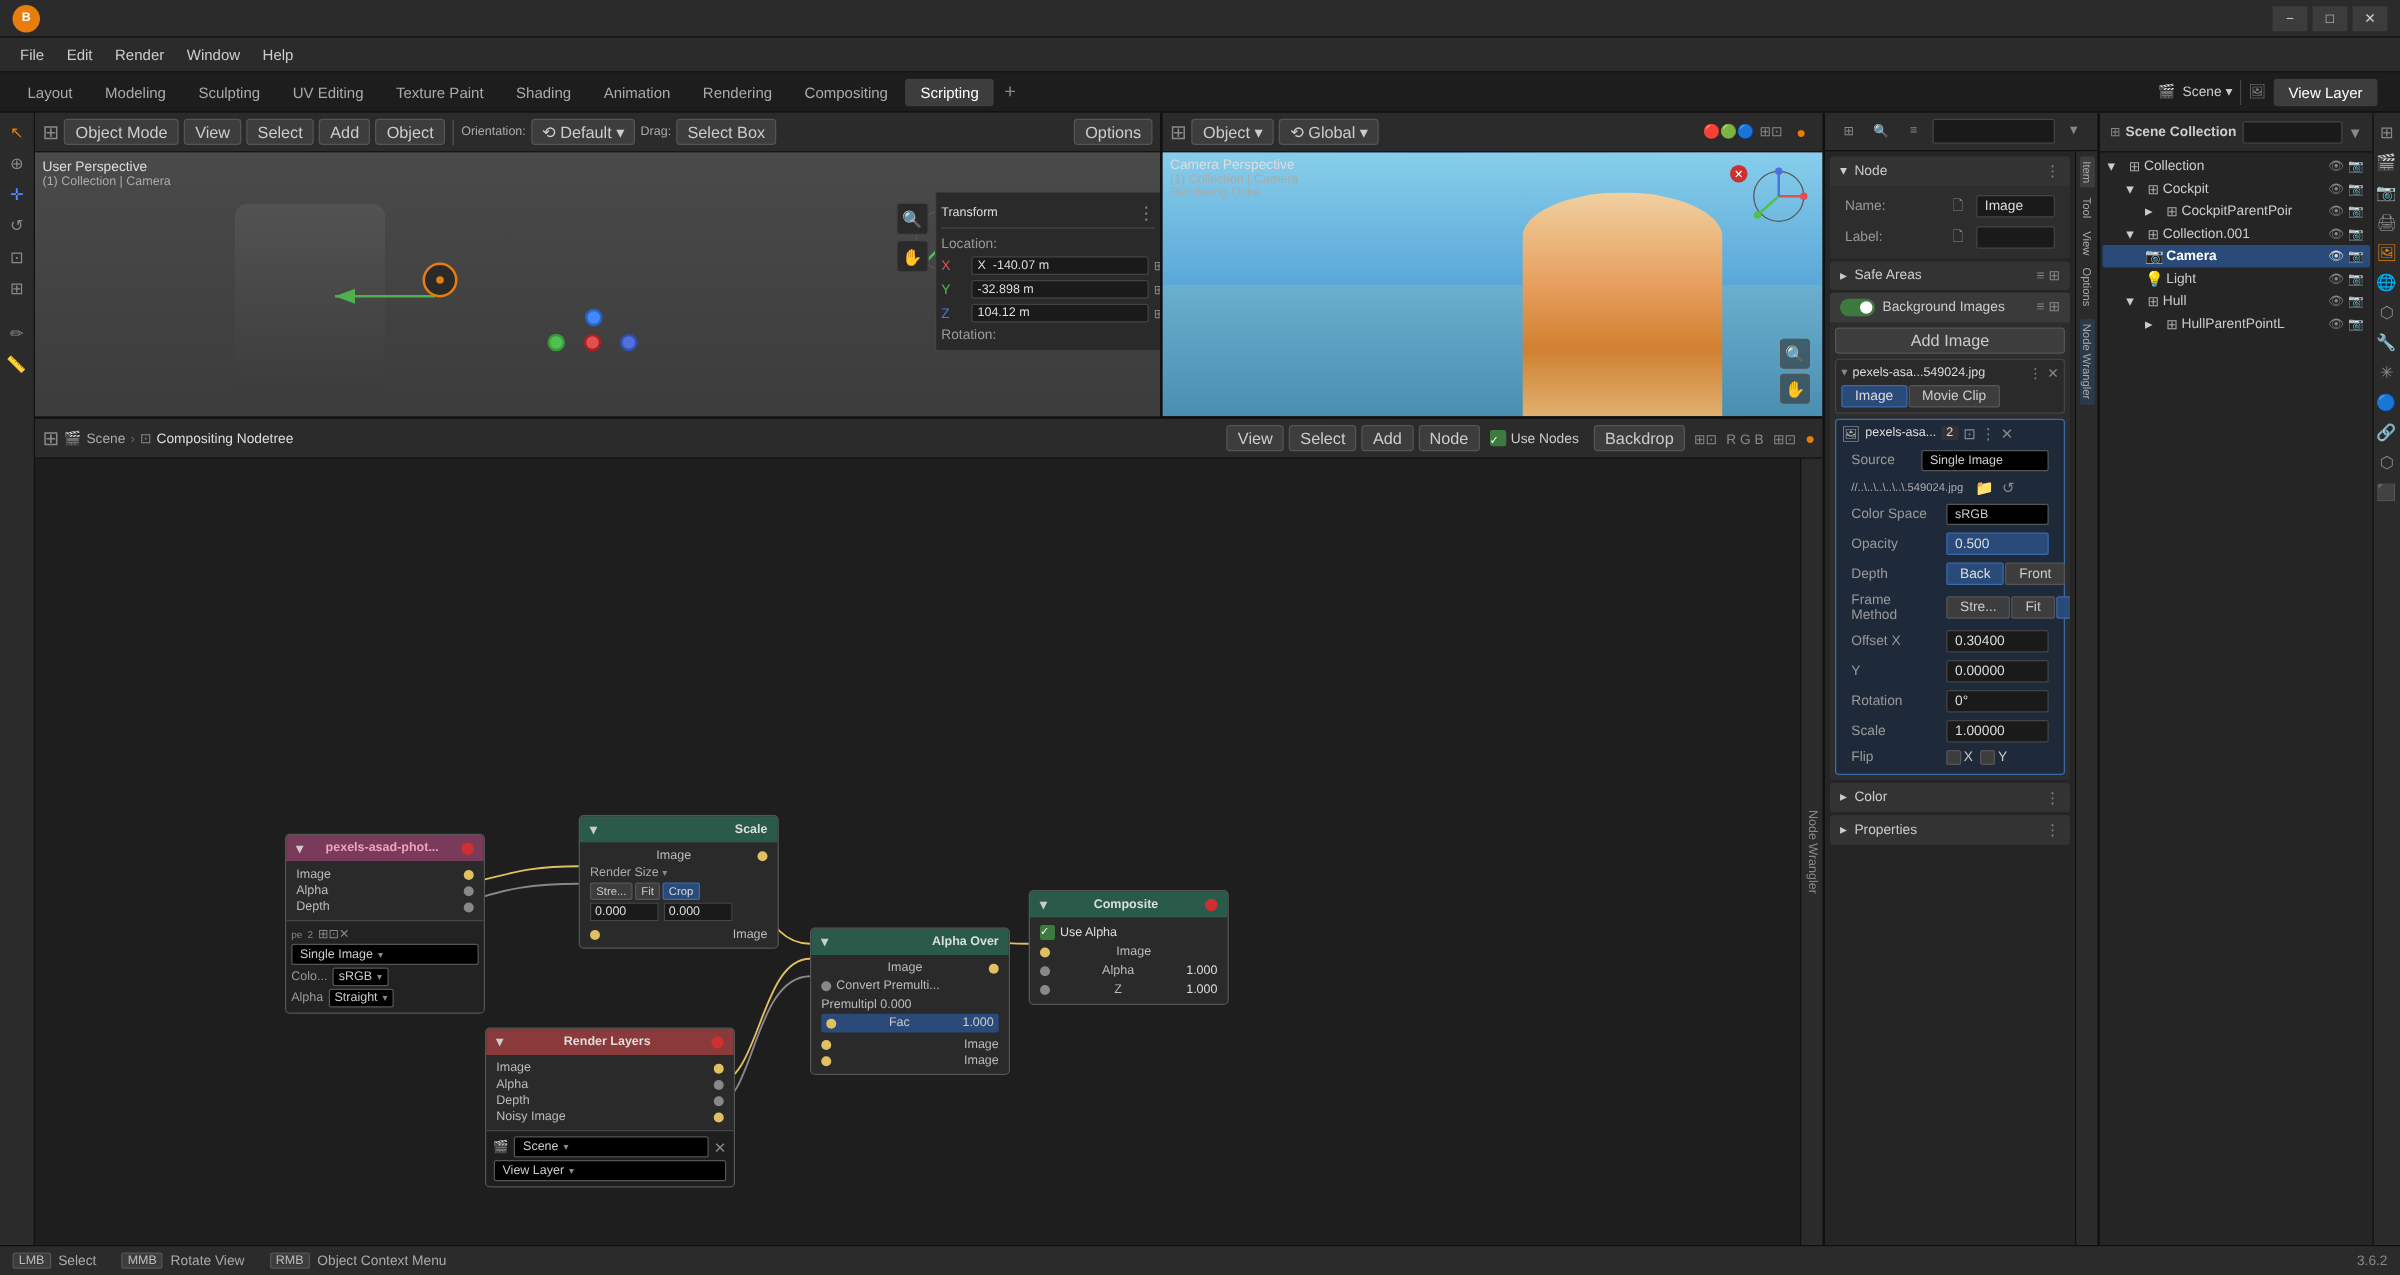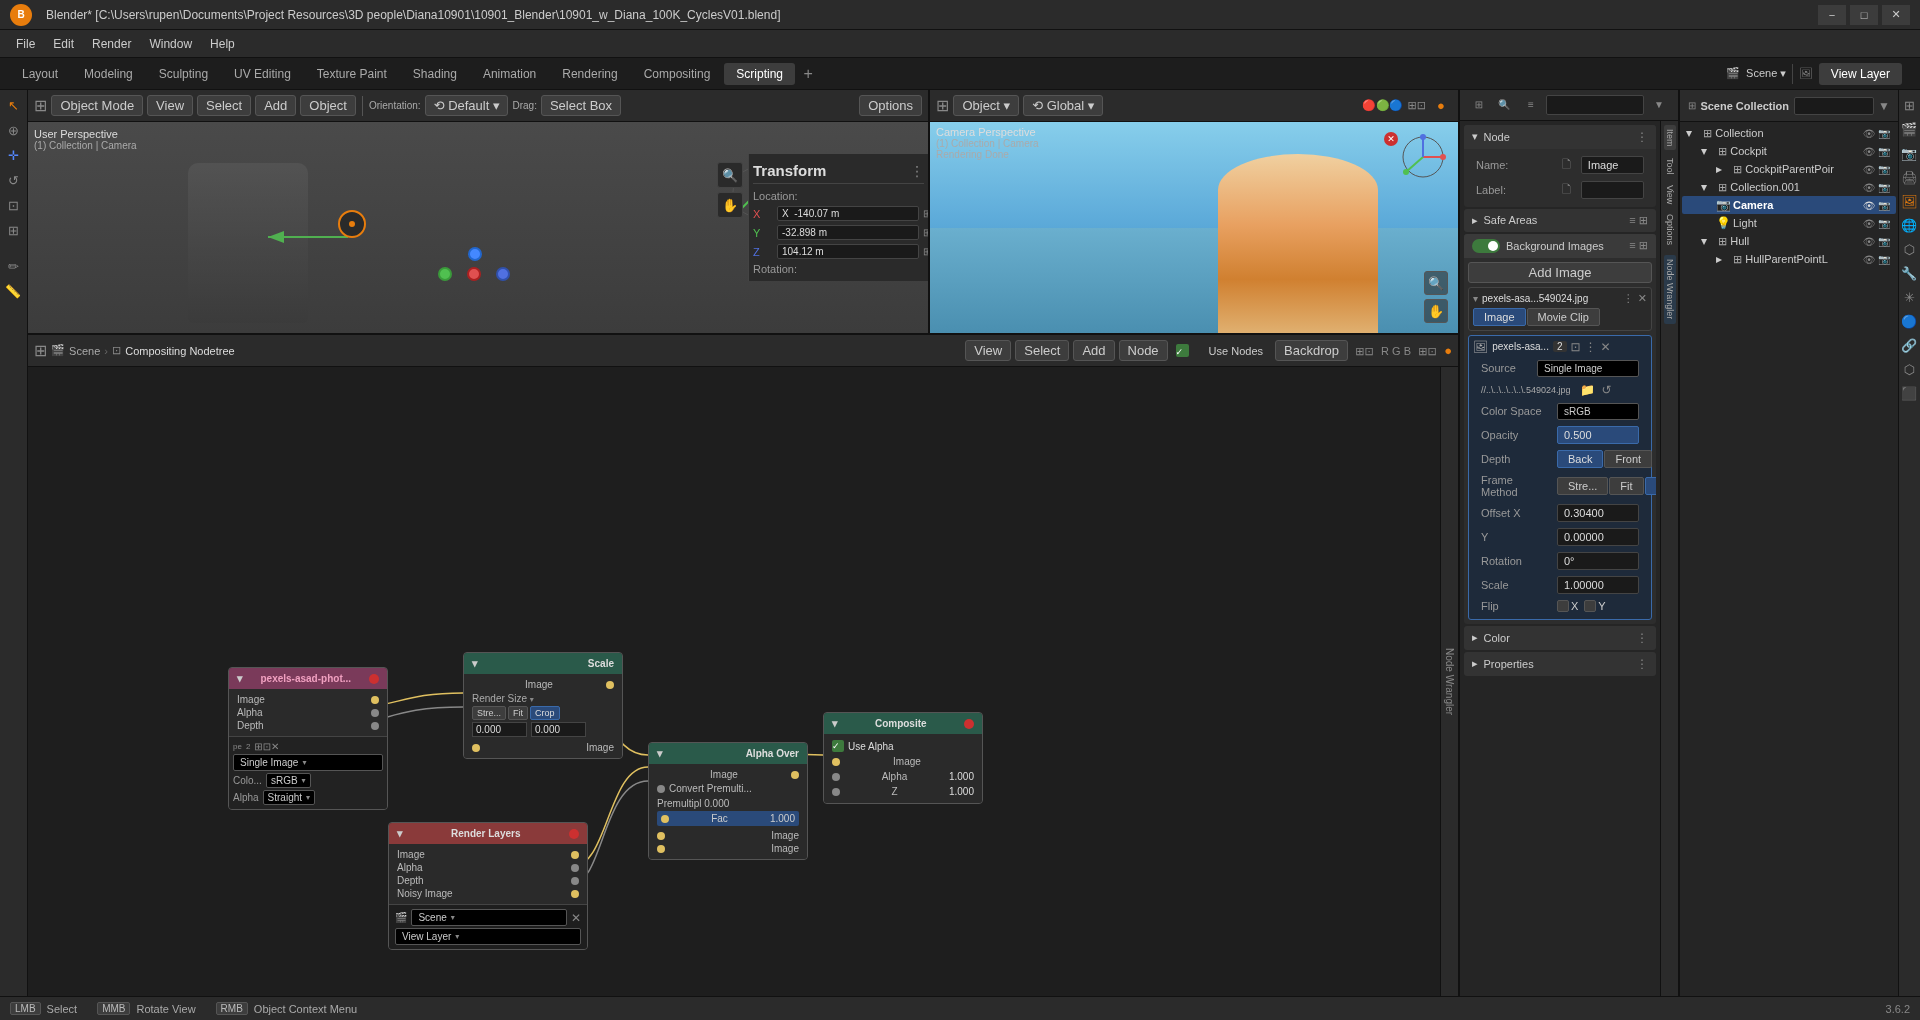--- a/index.html
+++ b/index.html
@@ -572,21 +572,20 @@
       background: #1e4a8a;
       border-radius: 2px;
     }
   </style>
 </head>
 <body>
 
 <div id="title-bar">
   <div id="title-bar-left">
     <div id="blender-logo">B</div>
-    <span id="title-bar-title">Blender* [C:\Users\rupen\Documents\Project Resources\3D people\Diana10901\10901_Blender\10901_w_Diana_100K_CyclesV01.blend]</span>
   </div>
   <div id="title-bar-controls">
     <button class="win-btn">−</button>
     <button class="win-btn">□</button>
     <button class="win-btn close">✕</button>
   </div>
 </div>
 
 <div id="menu-bar">
   <span class="menu-item">File</span>
@@ -670,21 +669,21 @@
               <line x1="30" y1="30" x2="10" y2="50" stroke="#50c050" stroke-width="2"></line>
               <circle cx="10" cy="50" r="4" fill="#50c050"></circle>
 
               <line x1="30" y1="30" x2="30" y2="8" stroke="#5070e0" stroke-width="2"></line>
               <circle cx="30" cy="8" r="4" fill="#5070e0"></circle>
             </svg>
           </div>
 
           <div id="transform-panel">
             <div style="display:flex;align-items:center;justify-content:space-between;padding:4px 0;border-bottom:1px solid #444;margin-bottom:4px;">
-              <span style="font-size:15px;color:#ddd;font-weight:bold;">Transform</span>
+              <span style="font-size:10px;color:#ddd;">Transform</span>
               <span style="color:#888;font-size:14px;">⋮</span>
             </div>
             <div class="transform-row">
               <span class="transform-label">Location:</span>
             </div>
             <div class="transform-row">
               <span class="transform-label" style="color:#e05050;">X</span>
               <input class="transform-value" type="text" value="X  -140.07 m" style="">
               <span style="font-size:10px;color:#888;cursor:pointer;">⊞</span>
             </div>
@@ -794,21 +793,21 @@
           <span style="color:#aaa;cursor:pointer;">Scene</span>
           <span class="breadcrumb-sep">›</span>
           <span style="font-size:11px;color:#888;">⊡</span>
           <span style="color:#ddd;">Compositing Nodetree</span>
         </div>
         <div style="flex:1;"></div>
         <button class="toolbar-btn">View</button>
         <button class="toolbar-btn">Select</button>
         <button class="toolbar-btn">Add</button>
         <button class="toolbar-btn">Node</button>
-        <div style="display:flex;align-items:center;gap:20px;margin-left:4px;">
+        <div style="display:flex;align-items:center;gap:4px;margin-left:4px;">
           <div class="checkbox checkmark" style="width:13px;height:13px;border-radius:2px;"></div>
           <span style="font-size:11px;color:#ccc;">Use Nodes</span>
         </div>
         <div style="margin-left:8px;">
           <button class="toolbar-btn">Backdrop</button>
           <span style="font-size:11px;color:#888;margin-left:4px;">⊞⊡</span>
           <span style="margin-left:4px;font-size:11px;color:#888;">R G B</span>
           <span style="margin-left:4px;font-size:11px;color:#888;">⊞⊡</span>
           <span style="margin-left:4px;color:#e87d0d;font-size:13px;">●</span>
         </div>

